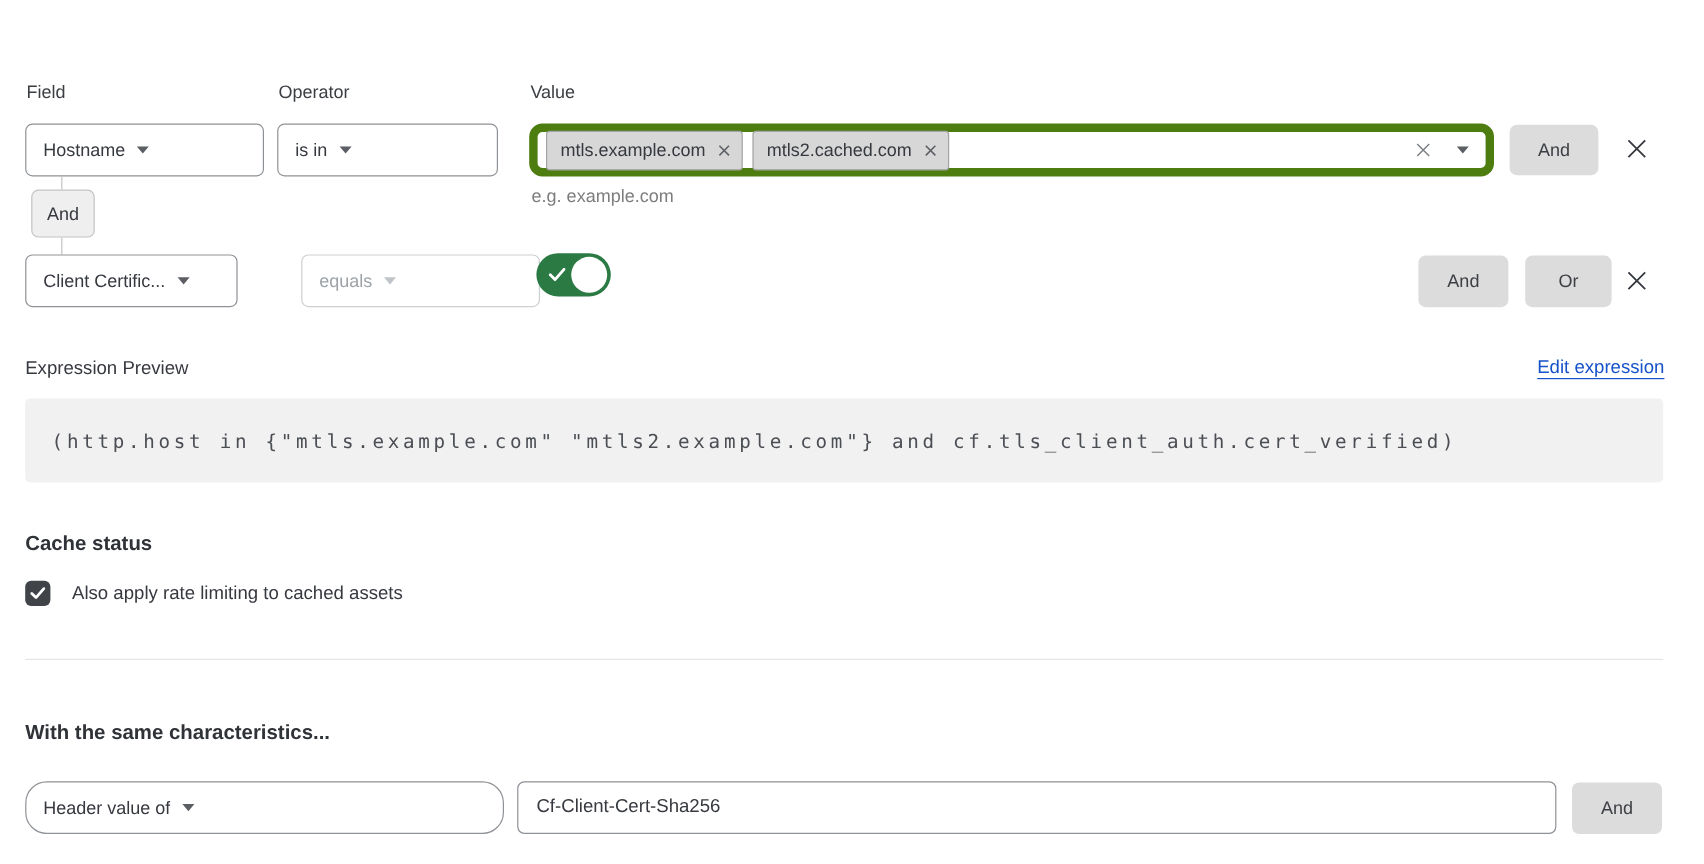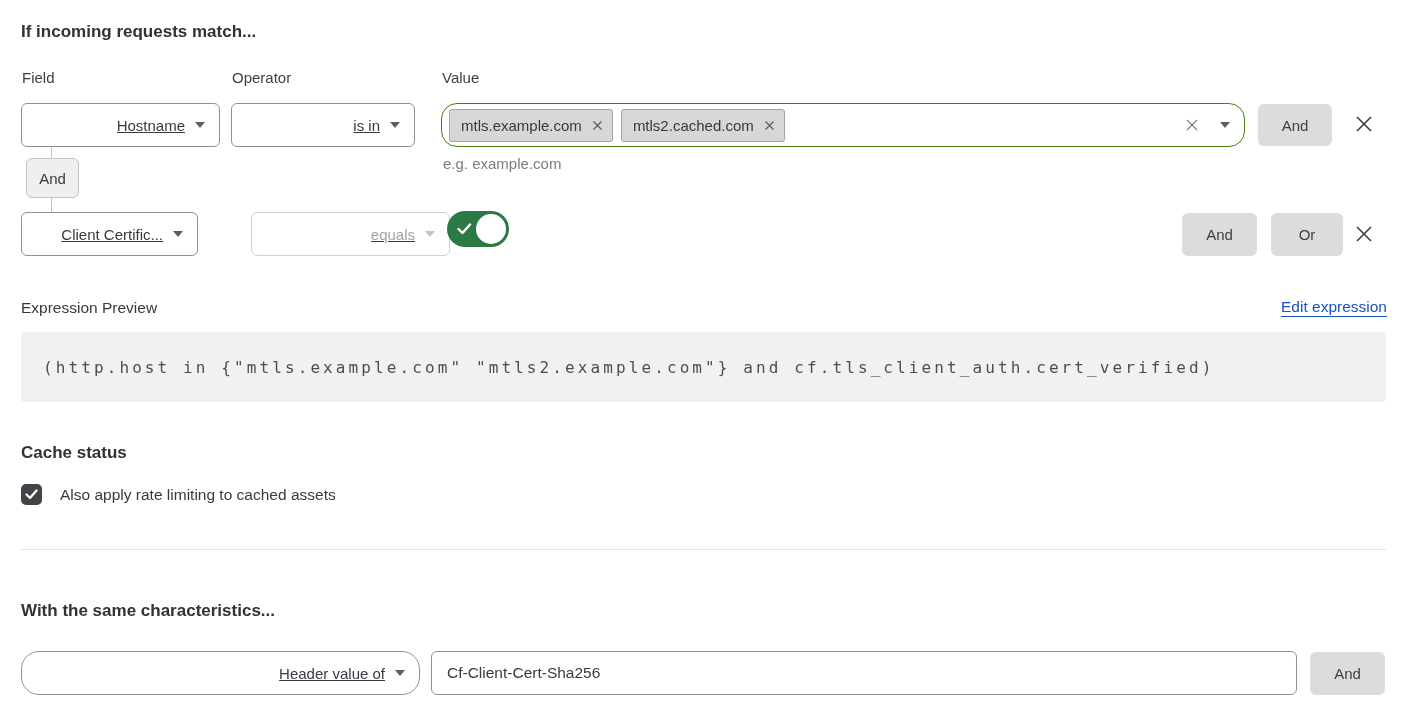--- a/index.html
+++ b/index.html
@@ -4,32 +4,32 @@
 <style>
   * { margin:0; padding:0; box-sizing:border-box; }
   html,body { background:#ffffff; }
   body { font-family:"Liberation Sans", sans-serif; color:#36393f; }
   .page { position:relative; width:1420px; height:720px; background:#fff; overflow:hidden; }
 
   .sec-title { position:absolute; font-size:17px; font-weight:700; color:#2f3237; }
   .col-label { position:absolute; top:69px; font-size:15px; color:#3b3e42; }
 
   .select { position:absolute; height:44px; background:#fff; border:1px solid #8e9296;
-            border-radius:6px; display:flex; align-items:center; justify-content:flex-end;
-            padding:0 14px; cursor:pointer;text-decoration:underline; }
+            border-radius:6px; display:flex; align-items:center; justify-content:flex-start;
+            padding:0 14px; cursor:pointer; }
   .select .lbl { font-size:15px; color:#36393f; white-space:nowrap; overflow:hidden; text-overflow:ellipsis; }
   .select.disabled { border-color:#ccd0d3; cursor:default; }
   .select.disabled .lbl { color:#9ea3a8; }
 
   .chev { width:0; height:0; border-left:5px solid transparent; border-right:5px solid transparent;
           border-top:6px solid #5b5e63; flex:0 0 auto; margin-left:10px; }
   .chev.muted { border-top-color:#c0c4c8; }
 
   .valuebox { position:absolute; left:441px; top:103px; width:804px; height:44px;
-              border:1px solid #4d7c0f; border-radius:16px; background:#fff;
+              border:7px solid #4d7c0f; border-radius:11px; background:#fff;
               display:flex; align-items:center; padding:0 14px 0 7px; cursor:text; }
   .chips { display:flex; gap:8px; align-items:center; }
   .chip { height:33px; background:#d7d7d7; border:1px solid #a3a3a3; border-radius:3px;
           display:flex; align-items:center; gap:10px; padding:0 9px 0 11px; font-size:15px; color:#36393f; }
   .chip svg { display:block; cursor:pointer; }
   .vb-spacer { flex:1; }
   .vb-clear { display:flex; cursor:pointer; margin-right:21px; }
   .vb-chev { margin-left:0; }
 
   .btn-gray { position:absolute; background:#dcdcdc; border:none; border-radius:6px;
@@ -65,21 +65,20 @@
 
   .text-input { position:absolute; left:431px; top:651px; width:866px; height:44px;
                 border:1px solid #8e9296; border-radius:6px; padding:0 15px; font-family:inherit;
                 font-size:15.5px; color:#36393f; background:#fff; }
 </style>
 </head>
 <body>
 
 <div class="page">
 
-  <div class="sec-title" style="left:21px; top:22px;">If incoming requests match...</div>
 
   <div class="col-label" style="left:22px;">Field</div>
   <div class="col-label" style="left:232px;">Operator</div>
   <div class="col-label" style="left:442px;">Value</div>
 
   <div class="select" style="left:21px; top:103px; width:199px;">
     <span class="lbl">Hostname</span>
     <span class="chev"></span>
   </div>
 

